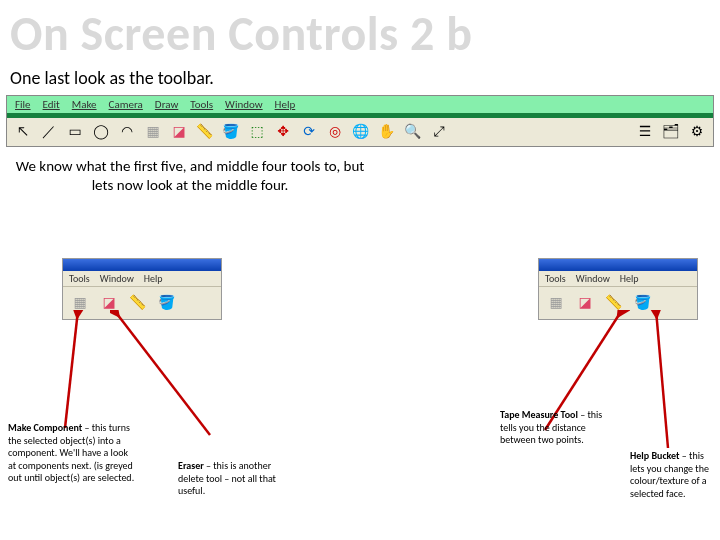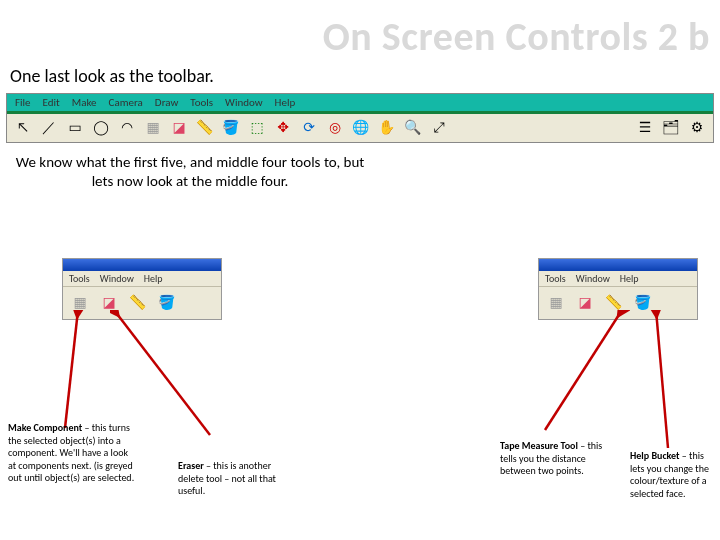--- a/index.html
+++ b/index.html
@@ -5,26 +5,25 @@
   * { box-sizing: border-box; margin: 0; padding: 0; }
   body {
     width: 720px;
     height: 540px;
     background: #fff;
     font-family: Calibri, Arial, sans-serif;
     position: relative;
     overflow: hidden;
   }
   .slide-title {
-    font-size: 40px;
+    font-size: 48px;
     font-weight: 600;
     color: #d9d9d9;
-    padding: 12px 10px 0 10px;
+    padding: 4px 10px 0 10px;
     letter-spacing: 0.5px;
-    text-align: right;
   }
   .intro-line {
     font-size: 18px;
     padding: 4px 10px 6px 10px;
     color: #000;
   }
   .app-window {
     margin: 0 6px 4px 6px;
     border: 1px solid #888;
   }
@@ -41,25 +40,26 @@
   }
   .app-icon {
     width: 14px; height: 14px;
     background: #c33;
     border-radius: 2px;
     display: inline-block;
   }
   .menubar {
     display: flex;
     gap: 12px;
-    background: #14b8a6;
+    background: #86efac;
     padding: 2px 8px;
     font-size: 11px;
     color: #333;
-    border-bottom: 3px solid #15803d;
+    border-bottom: 5px solid #15803d;
+    text-decoration: underline;
   }
   .menubar span { cursor: default; }
   .toolbar-full {
     display: flex;
     align-items: center;
     background: #ece9d8;
     padding: 2px 4px;
     gap: 2px;
   }
   .tbtn {
@@ -107,21 +107,21 @@
   .callout {
     position: absolute;
     font-size: 10px;
     line-height: 1.25;
     color: #000;
     width: 120px;
   }
   .callout b { font-weight: 700; }
   .co-makecomp { left: 8px; top: 422px; width: 130px; }
   .co-eraser { left: 178px; top: 460px; width: 110px; }
-  .co-tape { left: 500px; top: 440px; width: 120px; }
+  .co-tape { left: 500px; top: 409px; width: 120px; }
   .co-paint { left: 630px; top: 450px; width: 85px; }
   svg.arrow { position: absolute; pointer-events: none; }
   
   .ic { font-size: 14px; line-height: 1; }
 </style>
 </head>
 <body>
 
 <div class="slide-title">On Screen Controls 2 b</div>
 

